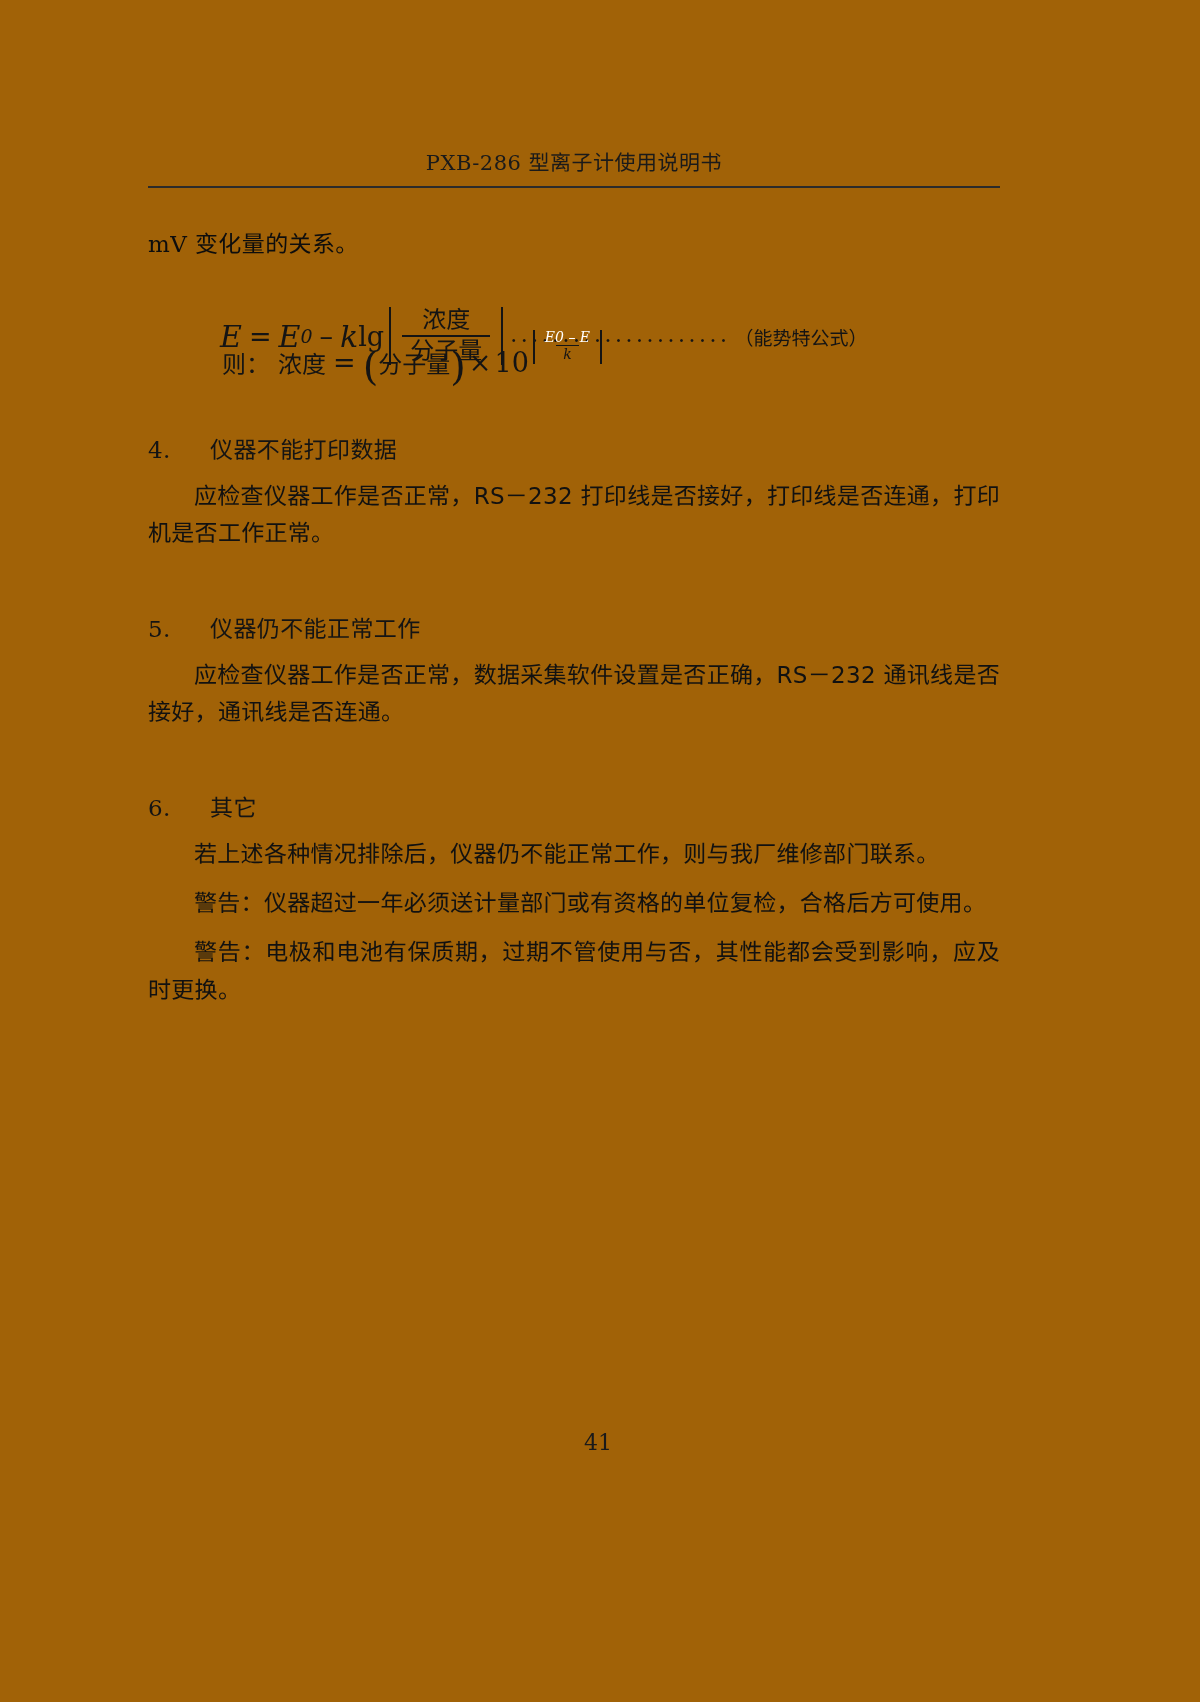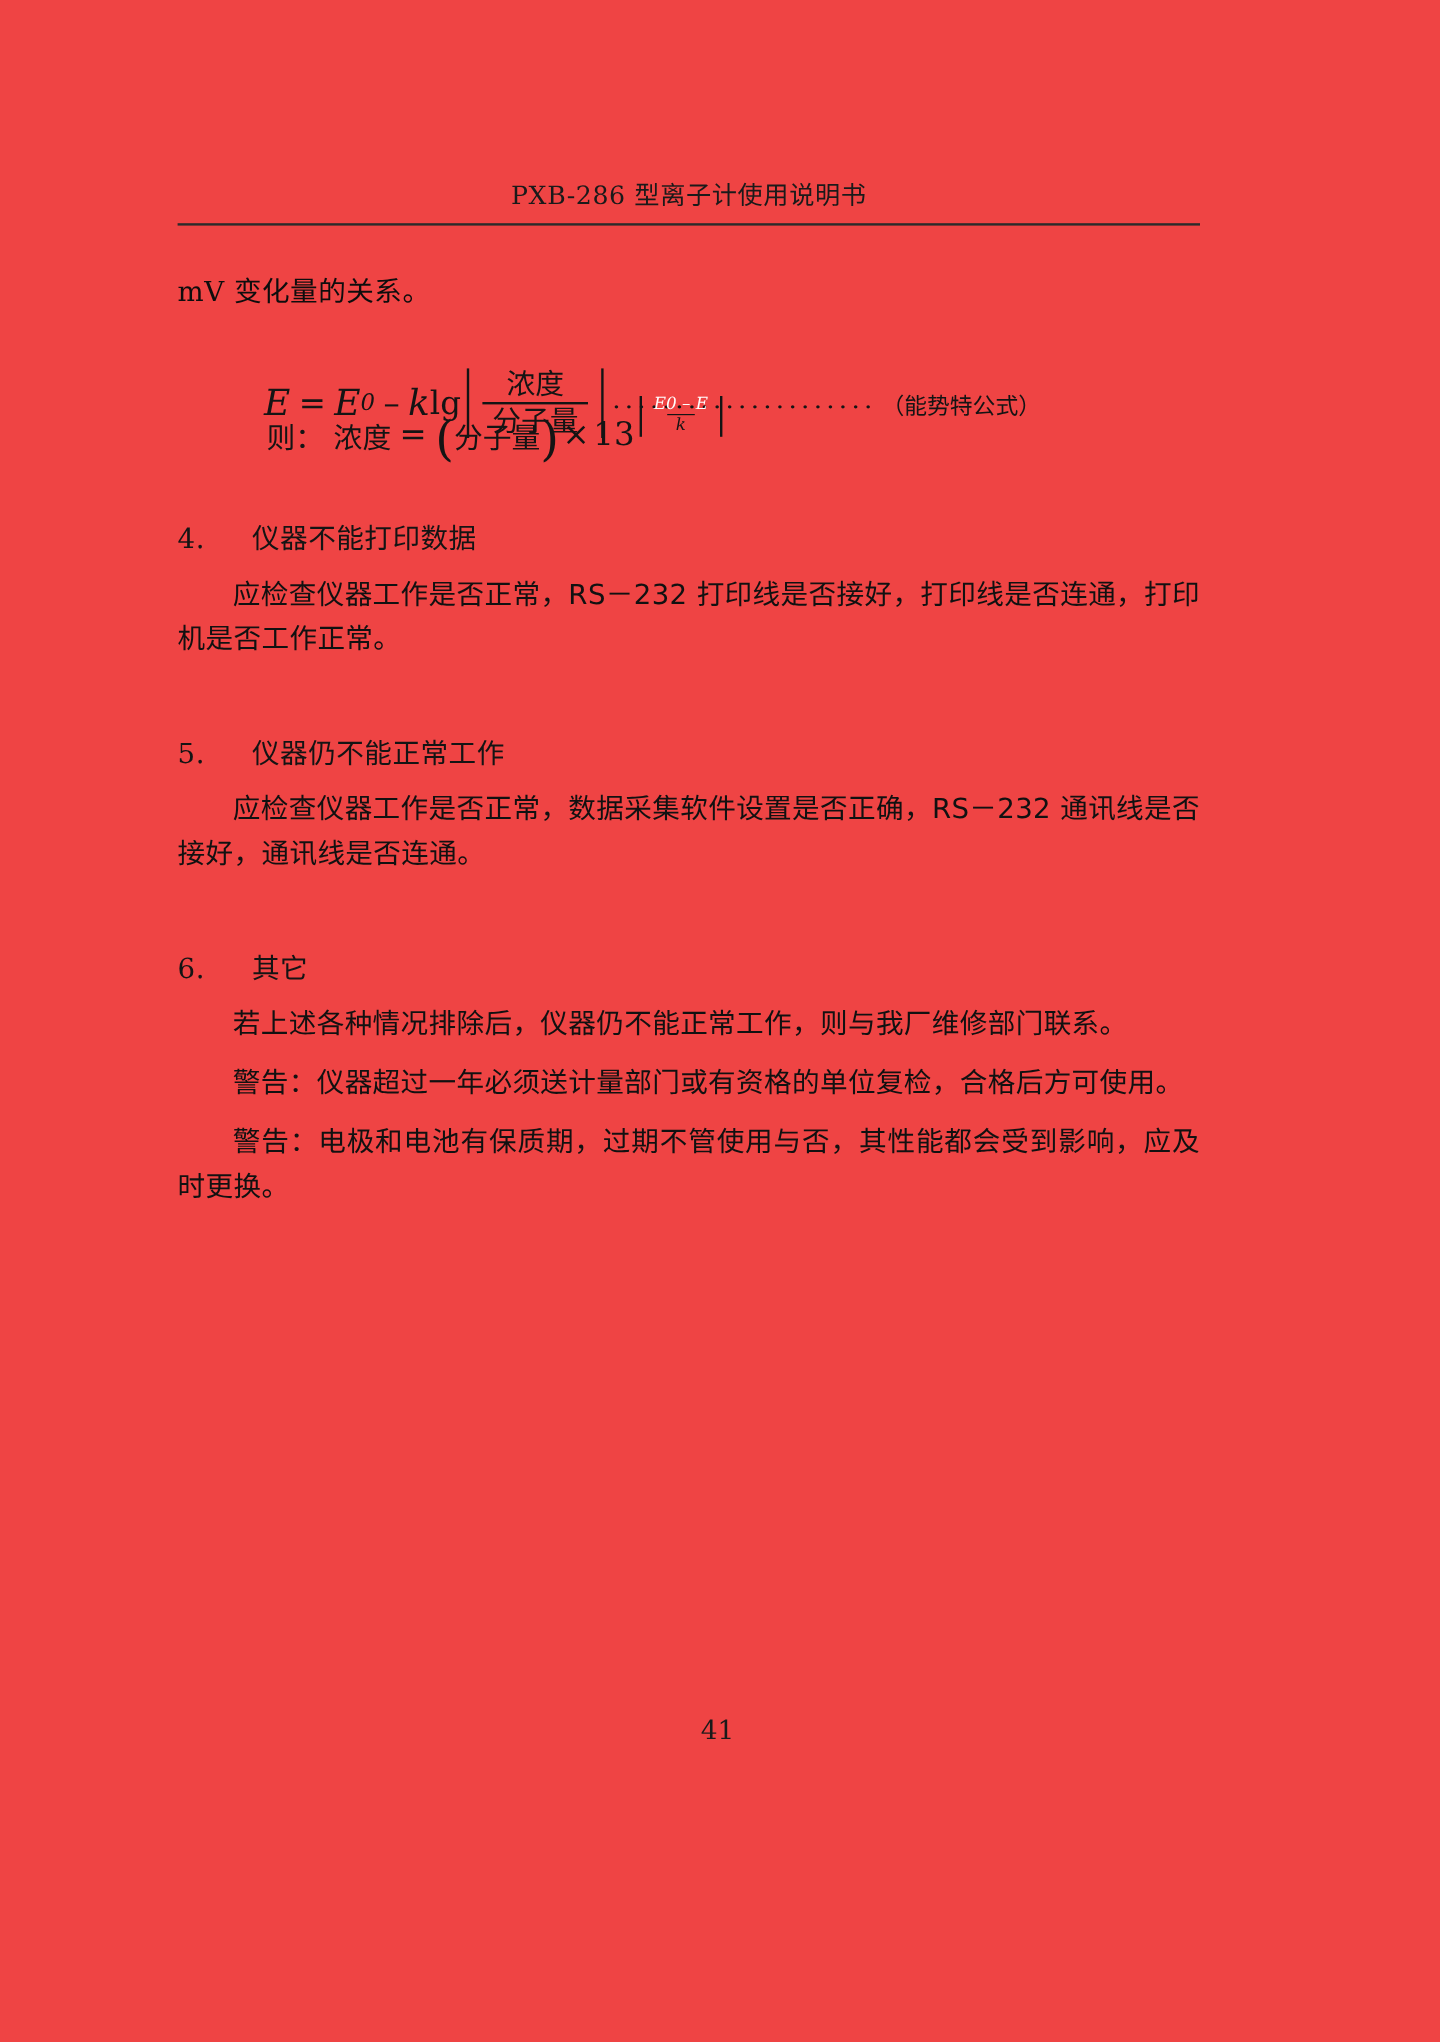--- a/index.html
+++ b/index.html
@@ -6,21 +6,21 @@
   html, body {
     margin: 0;
     padding: 0;
     background: #ffffff;
   }
   .page {
     position: relative;
     width: 1200px;
     height: 1702px;
     margin: 0 auto;
-    background: #ef4444;
+    background: #a16207;
     font-family: "DejaVu Serif", "Liberation Serif", serif;
     color: #141414;
     overflow: hidden;
   }
 
   
   .header-zone {
     position: absolute;
     left: 148px;
     top: 150px;
@@ -269,21 +269,21 @@
       </div>
 
       <div class="eq-line2">
         <span class="cjk" style="font-size:24px">则：</span>
         <span class="cjk" style="font-size:24px;margin-left:8px">浓度</span>
         <span class="mo">=</span>
         <span class="paren-big">(</span>
         <span class="cjk" style="font-size:24px">分子量</span>
         <span class="paren-big">)</span>
         <span class="mo" style="padding:0 3px">×</span>
-        <span class="mop">13</span>
+        <span class="mop">10</span>
         <span class="pow-wrap">
           <span class="pow-bar"></span>
           <span class="pow-frac">
             <span class="pnum">E0 – E</span>
             <span class="pden">k</span>
           </span>
           <span class="pow-bar"></span>
         </span>
       </div>
 

